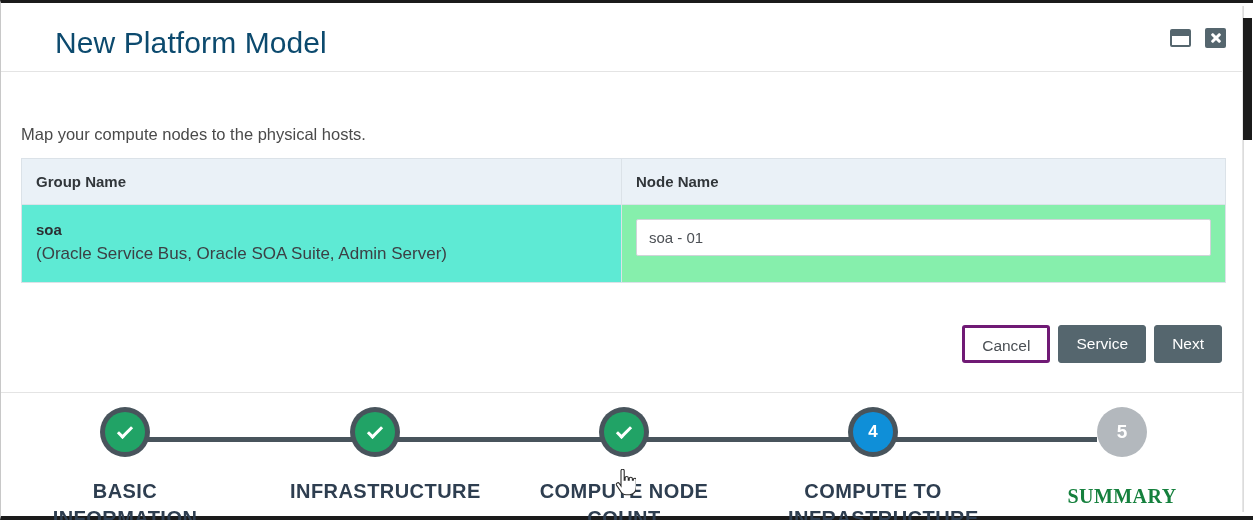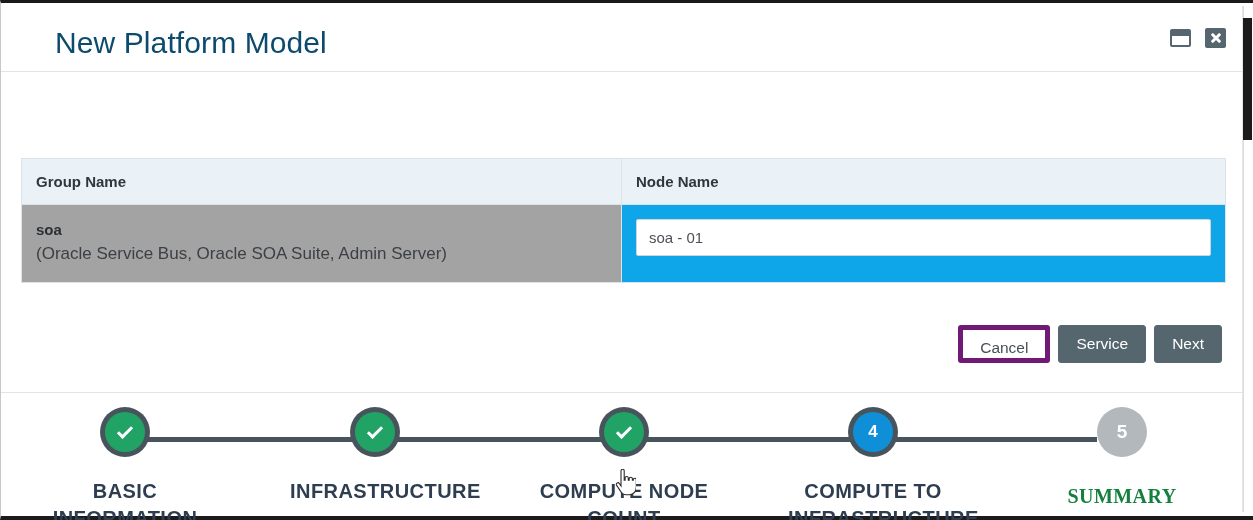--- a/index.html
+++ b/index.html
@@ -117,34 +117,34 @@
     background: #eaf1f7;
     text-align: left;
     font-size: 15px;
     font-weight: bold;
     color: #31363a;
     padding: 14px 0 14px 14px;
     border-bottom: 1px solid #dbe2e8;
   }
   .tbl th.c1, .tbl td.c1 { width: 600px; border-right: 1px solid #dbe2e8; }
   .td-group {
-    background: #a3a3a3;
+    background: #5eead4;
     padding: 14px 0 16px 14px;
     vertical-align: top;
   }
   .grp-name {
     font-size: 15px; font-weight: bold; color: #2c2f33;
     line-height: 1.45;
   }
   .grp-sub {
     font-size: 17px; color: #3c4045; font-weight: 400;
     line-height: 1.5;
   }
   .td-node {
-    background: #0ea5e9;
+    background: #86efac;
     padding: 14px 14px 16px 14px;
     vertical-align: top;
   }
   .node-input {
     width: 575px; height: 37px;
     border: 1px solid #cfd4d8;
     border-radius: 2px;
     background: #ffffff;
     font-family: "Liberation Sans", sans-serif;
     font-size: 15px;
@@ -164,21 +164,21 @@
     font-size: 15.5px;
     border-radius: 3px;
     cursor: pointer;
     height: 38px;
     padding: 0 17px;
     line-height: 36px;
     white-space: nowrap;
   }
   .btn-secondary {
     background: #ffffff;
-    border: 5px solid #701a75;
+    border: 3px solid #701a75;
     color: #4a4f54;
   }
   .btn-primary {
     background: #55666e;
     border: 1px solid #55666e;
     color: #ffffff;
   }
 
   
   .stepper {
@@ -257,20 +257,21 @@
   <div class="titlebar">
     <div class="dlg-title">New Platform Model</div>
     <div class="win-ctrls">
       <div class="ic-restore"></div>
       <div class="ic-close"></div>
     </div>
   </div>
 
   <div class="dlg-body">
 
+    <div class="intro">Map your compute nodes to the physical hosts.</div>
 
     <table class="tbl">
       <thead>
         <tr>
           <th class="c1">Group Name</th>
           <th>Node Name</th>
         </tr>
       </thead>
       <tbody>
         <tr>

